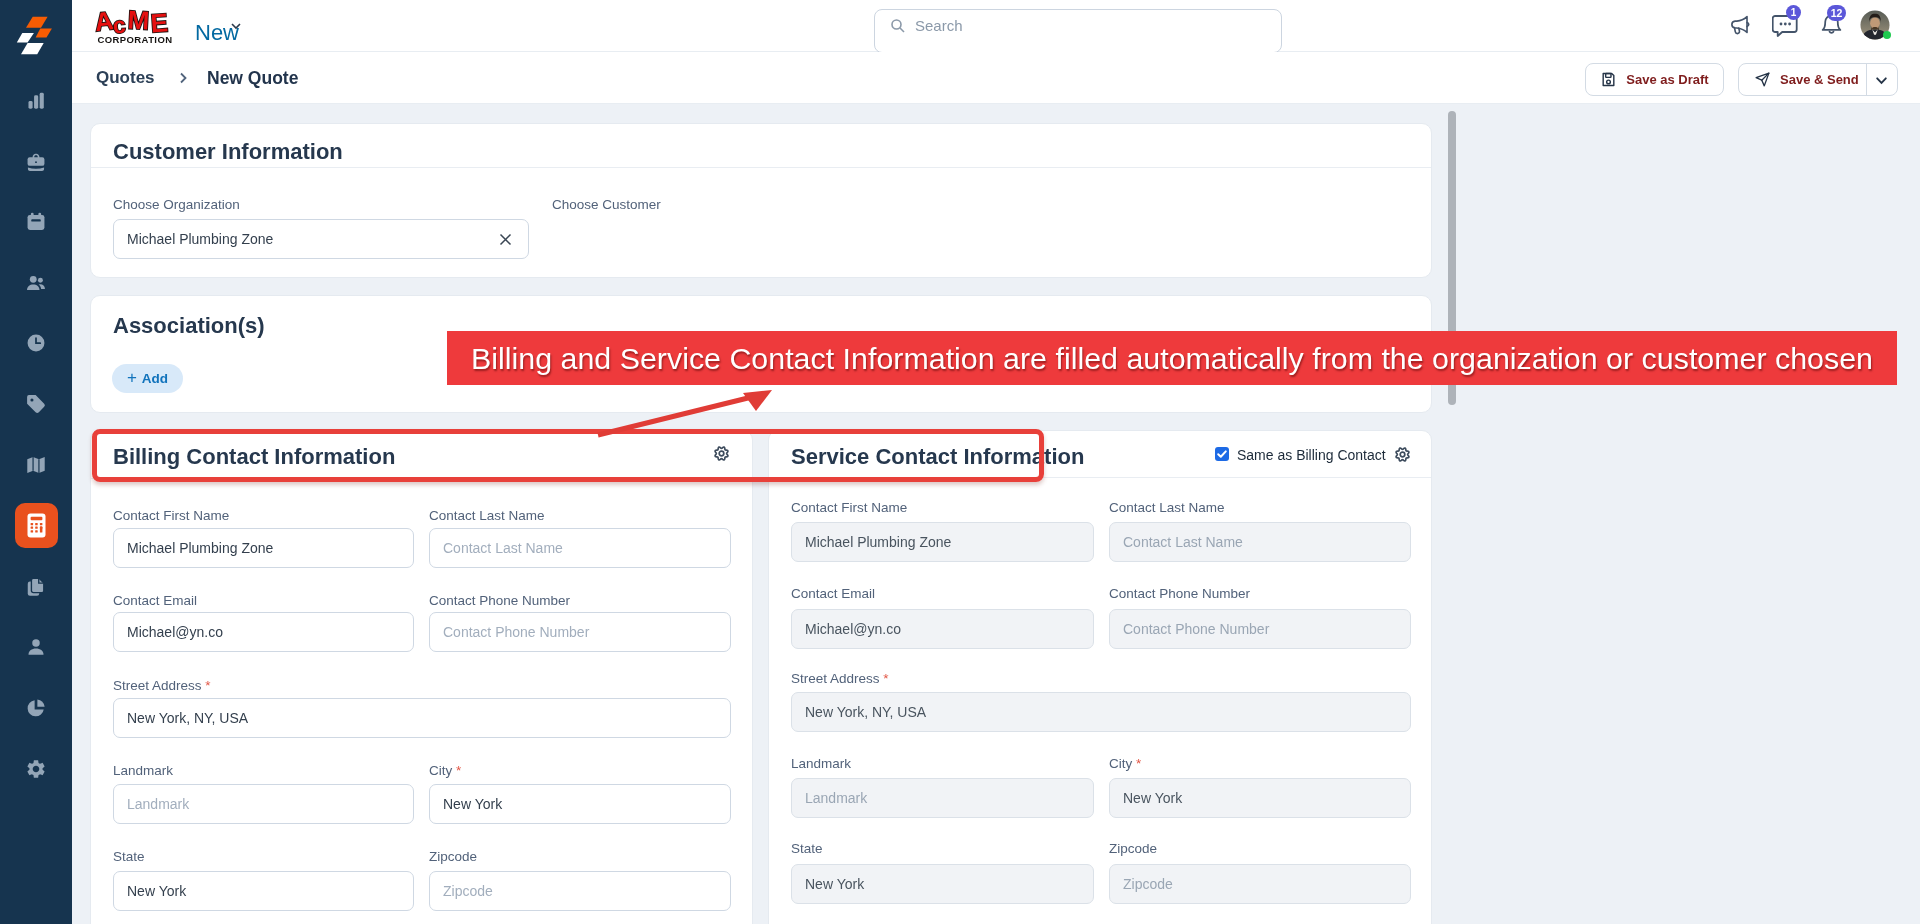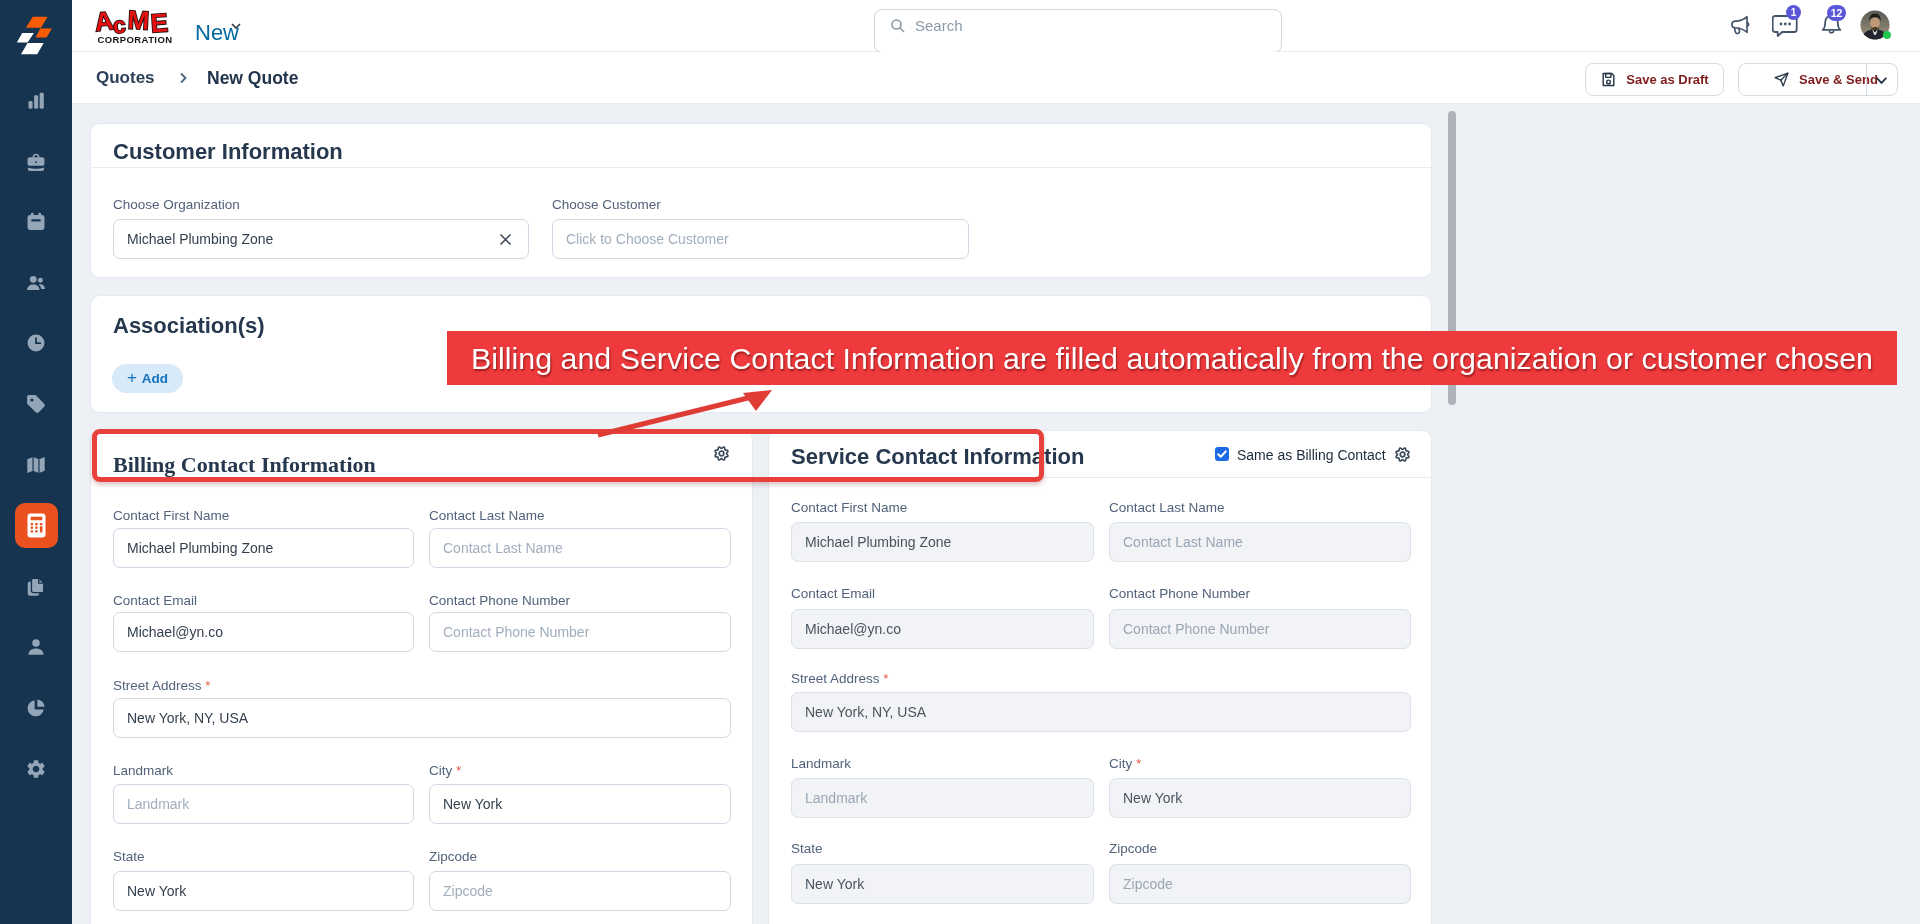--- a/index.html
+++ b/index.html
@@ -173,30 +173,29 @@
   <div class="card" style="left:90px; top:123px; width:1342px; height:155px;">
     <span class="cardtitle" style="left:22px; top:15px;">Customer Information</span>
     <div class="hairline" style="top:43px;"></div>
     <span class="flabel" style="left:22px; top:73px;">Choose Organization</span>
     <div class="finput" style="left:22px; top:95px; width:416px;">Michael Plumbing Zone
       <svg style="position:absolute; right:15px; top:12px;" width="15" height="15" viewBox="0 0 15 15" fill="none" stroke="#3a4654" stroke-width="1.5">
           <path d="M2.5 2.5 L12.5 12.5 M12.5 2.5 L2.5 12.5"></path>
         </svg>
     </div>
     <span class="flabel" style="left:461px; top:73px;">Choose Customer</span>
-    <div class="finput ph" style="left:461px; top:95px; width:417px;">Click to Choose Customer</div>
   </div>
 
   <div class="card" style="left:90px; top:295px; width:1342px; height:118px;">
     <span class="cardtitle" style="left:22px; top:17px;">Association(s)</span>
     <div style="position:absolute; left:21px; top:68px; width:71px; height:29px; background:#d8e9f9; border-radius:15px; display:flex; align-items:center; justify-content:center; color:#1173bc; font-size:13.5px; font-weight:bold;"><span style="font-weight:normal; font-size:17px; margin-right:5px; margin-top:-2px;">+</span> Add</div>
   </div>
 
   <div class="card" style="left:90px; top:430px; width:663px; height:500px; border-radius:10px 10px 0 0;" id="billcard">
-    <span class="cardtitle" style="left:22px; top:21px;font-family:Liberation Serif, serif;">Billing Contact Information</span>
+    <span class="cardtitle" style="left:22px; top:13px;">Billing Contact Information</span>
     <div style="position:absolute; left:622px; top:14px;"><svg width="17" height="17" viewBox="0 0 17 17" fill="none" stroke="#3e4c5d" stroke-width="1.7">
           <path d="M8.50 3.35 L8.84 3.25 L9.23 2.97 L9.67 2.62 L10.16 2.29 L10.67 2.12 L11.12 2.17 L11.48 2.46 L11.71 2.94 L11.83 3.51 L11.89 4.08 L11.97 4.54 L12.14 4.86 L12.46 5.03 L12.92 5.11 L13.49 5.17 L14.06 5.29 L14.54 5.52 L14.83 5.88 L14.88 6.33 L14.71 6.84 L14.38 7.33 L14.03 7.77 L13.75 8.16 L13.65 8.50 L13.75 8.84 L14.03 9.23 L14.38 9.67 L14.71 10.16 L14.88 10.67 L14.83 11.12 L14.54 11.48 L14.06 11.71 L13.49 11.83 L12.92 11.89 L12.46 11.97 L12.14 12.14 L11.97 12.46 L11.89 12.92 L11.83 13.49 L11.71 14.06 L11.48 14.54 L11.12 14.83 L10.67 14.88 L10.16 14.71 L9.67 14.38 L9.23 14.03 L8.84 13.75 L8.50 13.65 L8.16 13.75 L7.77 14.03 L7.33 14.38 L6.84 14.71 L6.33 14.88 L5.88 14.83 L5.52 14.54 L5.29 14.06 L5.17 13.49 L5.11 12.92 L5.03 12.46 L4.86 12.14 L4.54 11.97 L4.08 11.89 L3.51 11.83 L2.94 11.71 L2.46 11.48 L2.17 11.12 L2.12 10.67 L2.29 10.16 L2.62 9.67 L2.97 9.23 L3.25 8.84 L3.35 8.50 L3.25 8.16 L2.97 7.77 L2.62 7.33 L2.29 6.84 L2.12 6.33 L2.17 5.88 L2.46 5.52 L2.94 5.29 L3.51 5.17 L4.08 5.11 L4.54 5.03 L4.86 4.86 L5.03 4.54 L5.11 4.08 L5.17 3.51 L5.29 2.94 L5.52 2.46 L5.88 2.17 L6.33 2.12 L6.84 2.29 L7.33 2.62 L7.77 2.97 L8.16 3.25 L8.50 3.35 Z"></path>
           <circle cx="8.5" cy="8.5" r="2.3"></circle>
         </svg></div>
     <div class="hairline" style="top:47px;"></div>
     <span class="flabel" style="left:22px; top:77px;">Contact First Name</span>
     <div class="finput" style="left:22px; top:97px; width:301px;">Michael Plumbing Zone</div>
     <span class="flabel" style="left:338px; top:77px;">Contact Last Name</span>
     <div class="finput ph" style="left:338px; top:97px; width:302px;">Contact Last Name</div>
     <span class="flabel" style="left:22px; top:162px;">Contact Email</span>
@@ -290,21 +289,21 @@
       </g>
     </svg>
   <div class="abs" style="left:1883px;top:31px;width:8px;height:8px;border-radius:50%;background:#1fc94f;z-index:26;"></div>
   <div class="abs btn" style="left:1585px;top:63px;width:139px;">
 <svg style="margin-right:9px" width="17" height="17" viewBox="0 0 24 24" fill="none" stroke="#253447" stroke-width="2" stroke-linejoin="round">
         <path d="M4.5 3.5 h12 l3 3 v14 h-15 Z" rx="2"></path>
         <rect x="8" y="3.5" width="7.5" height="5.5" rx="0.8"></rect>
         <circle cx="12" cy="15.5" r="2.6"></circle>
       </svg>
 Save as Draft</div>
-  <div class="abs btn" style="left:1738px;top:63px;width:160px;justify-content:center;padding-left:15px;">
+  <div class="abs btn" style="left:1738px;top:63px;width:160px;justify-content:flex-start;padding-left:15px;">
 <svg style="margin-right:9px" width="17" height="17" viewBox="0 0 24 24" fill="none" stroke="#253447" stroke-width="1.9" stroke-linecap="round" stroke-linejoin="round">
         <line x1="21" y1="3" x2="11" y2="13"></line>
         <polygon points="21 3 14.5 21 11 13 3 9.5 21 3"></polygon>
       </svg>
 Save &amp; Send
 <div style="position:absolute;right:30px;top:0;width:1px;height:31px;background:#d3dbe4;"></div>
 <svg style="position:absolute;right:9px;top:10px;" width="13" height="13" viewBox="0 0 12 12" fill="none" stroke="#253447" stroke-width="1.7" stroke-linecap="round">
         <path d="M2 4 L6 8.2 L10 4"></path>
       </svg>
 

